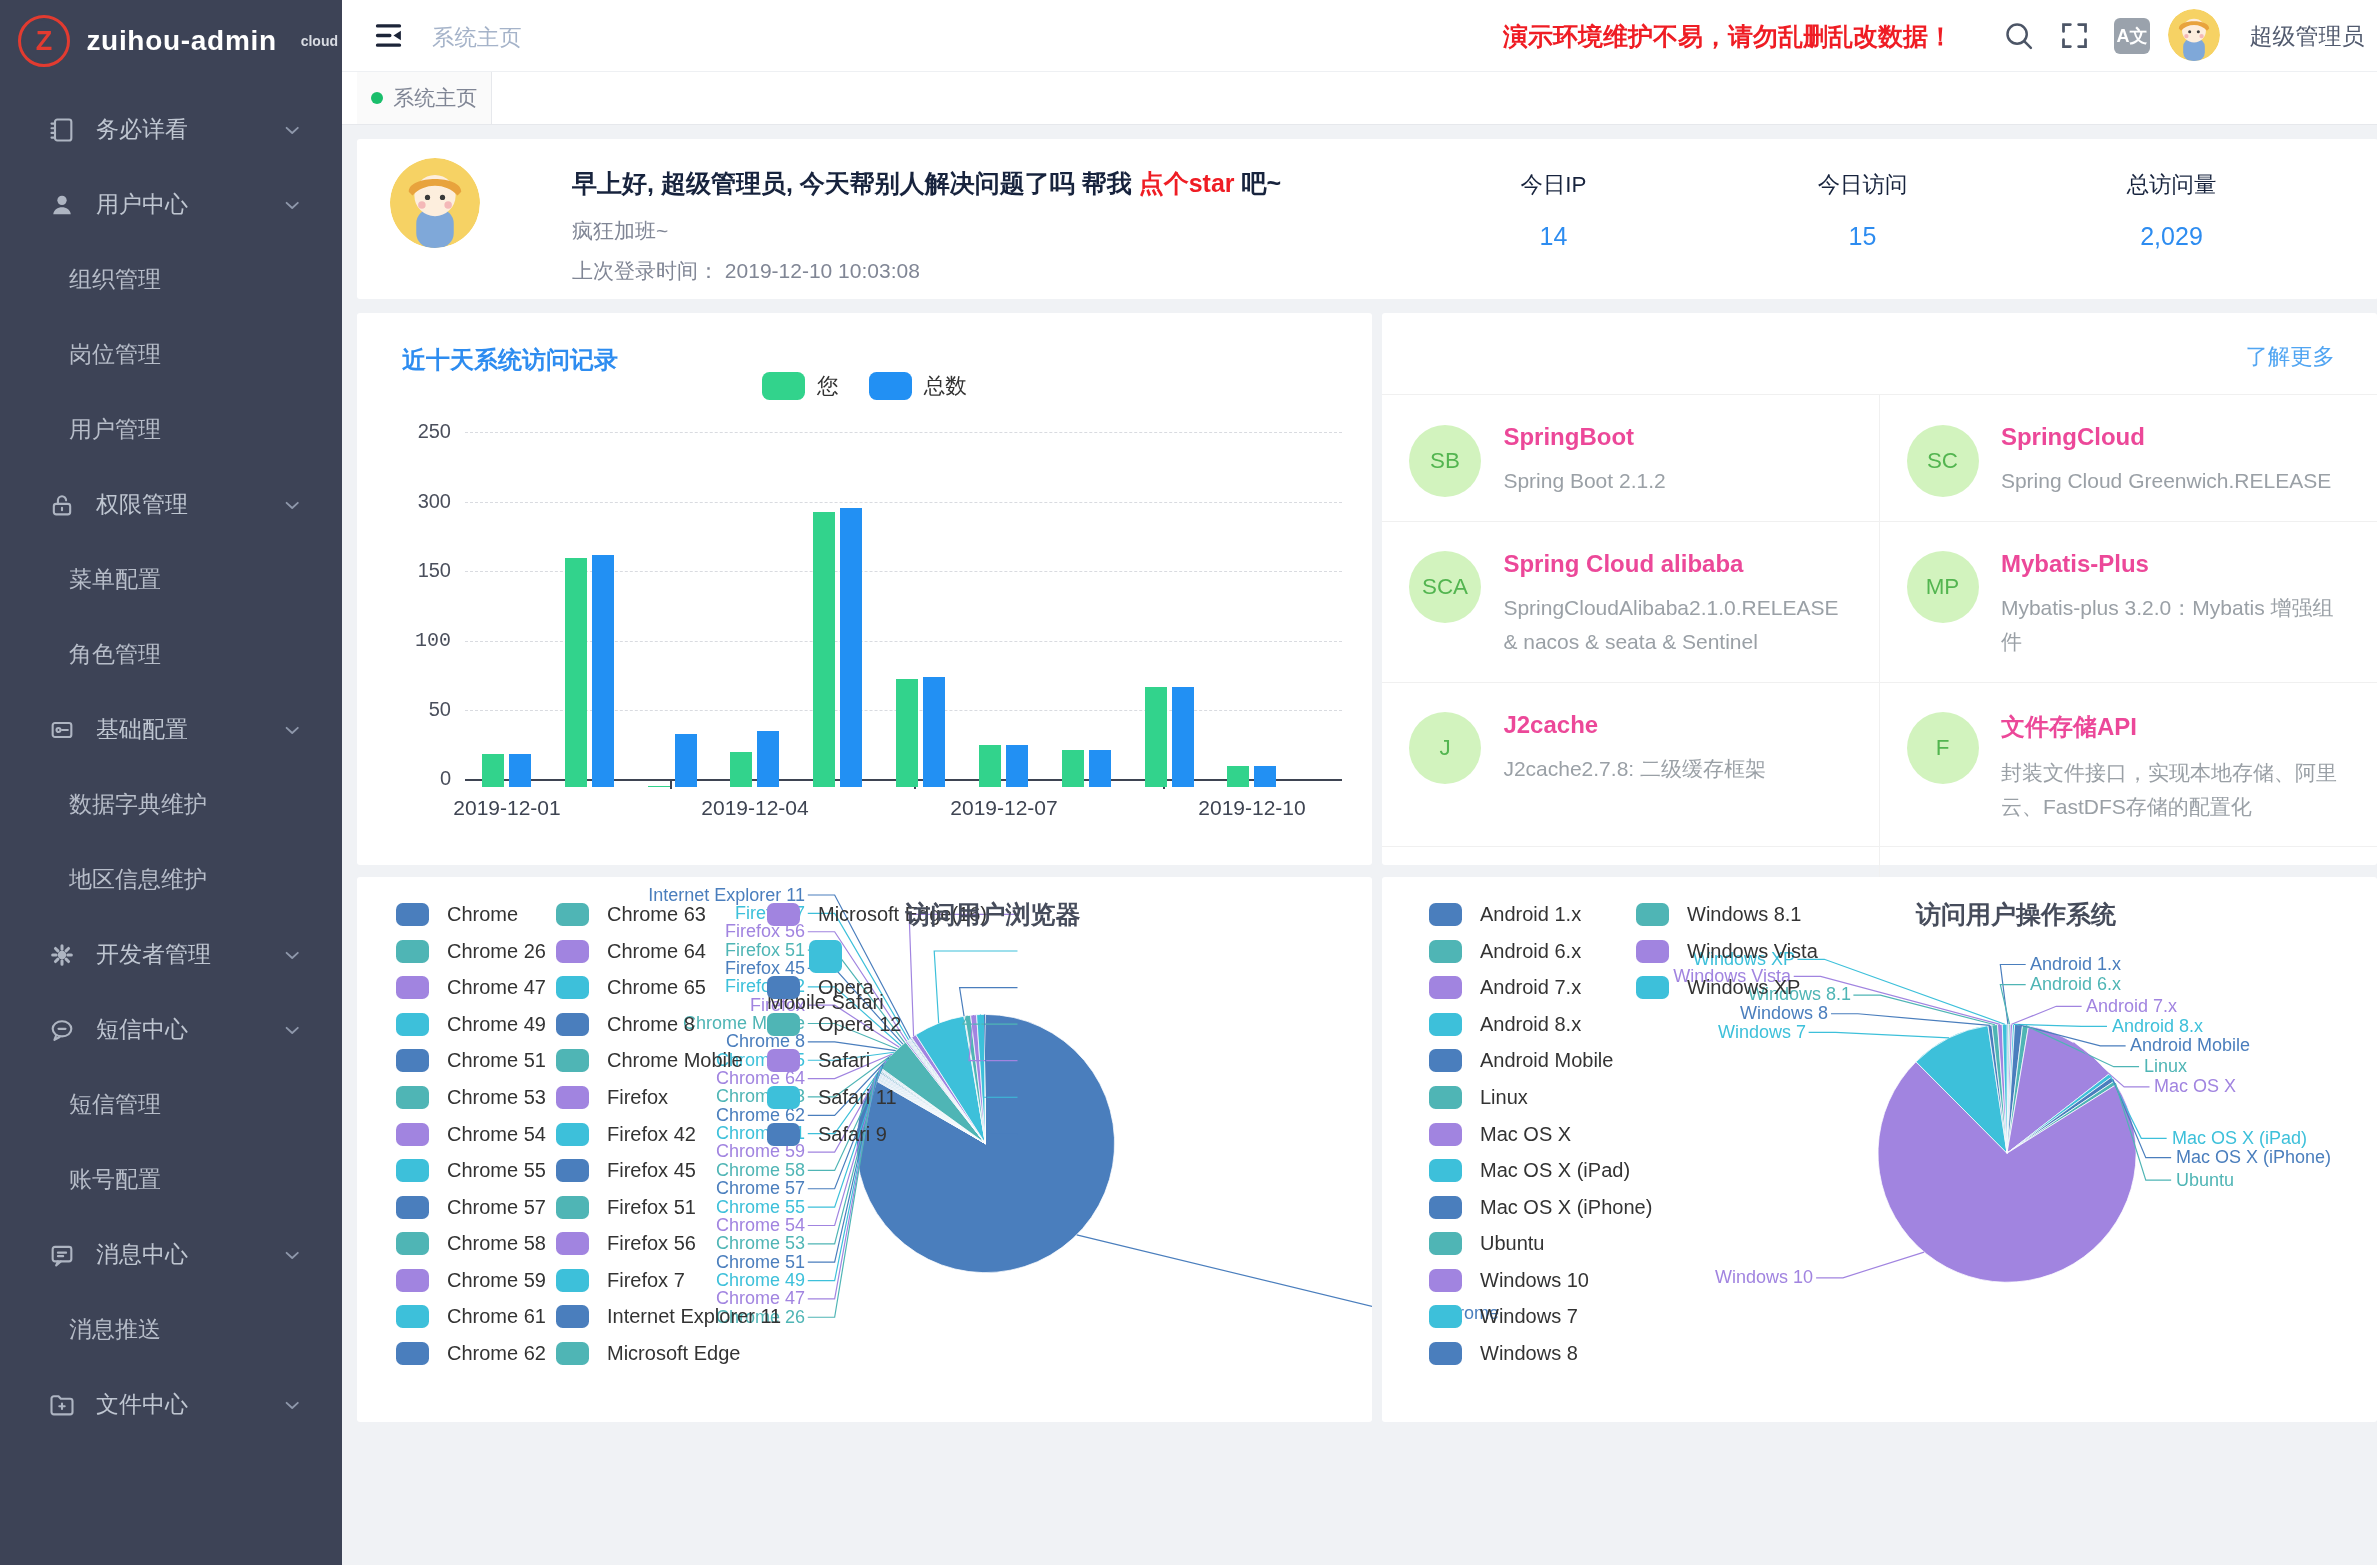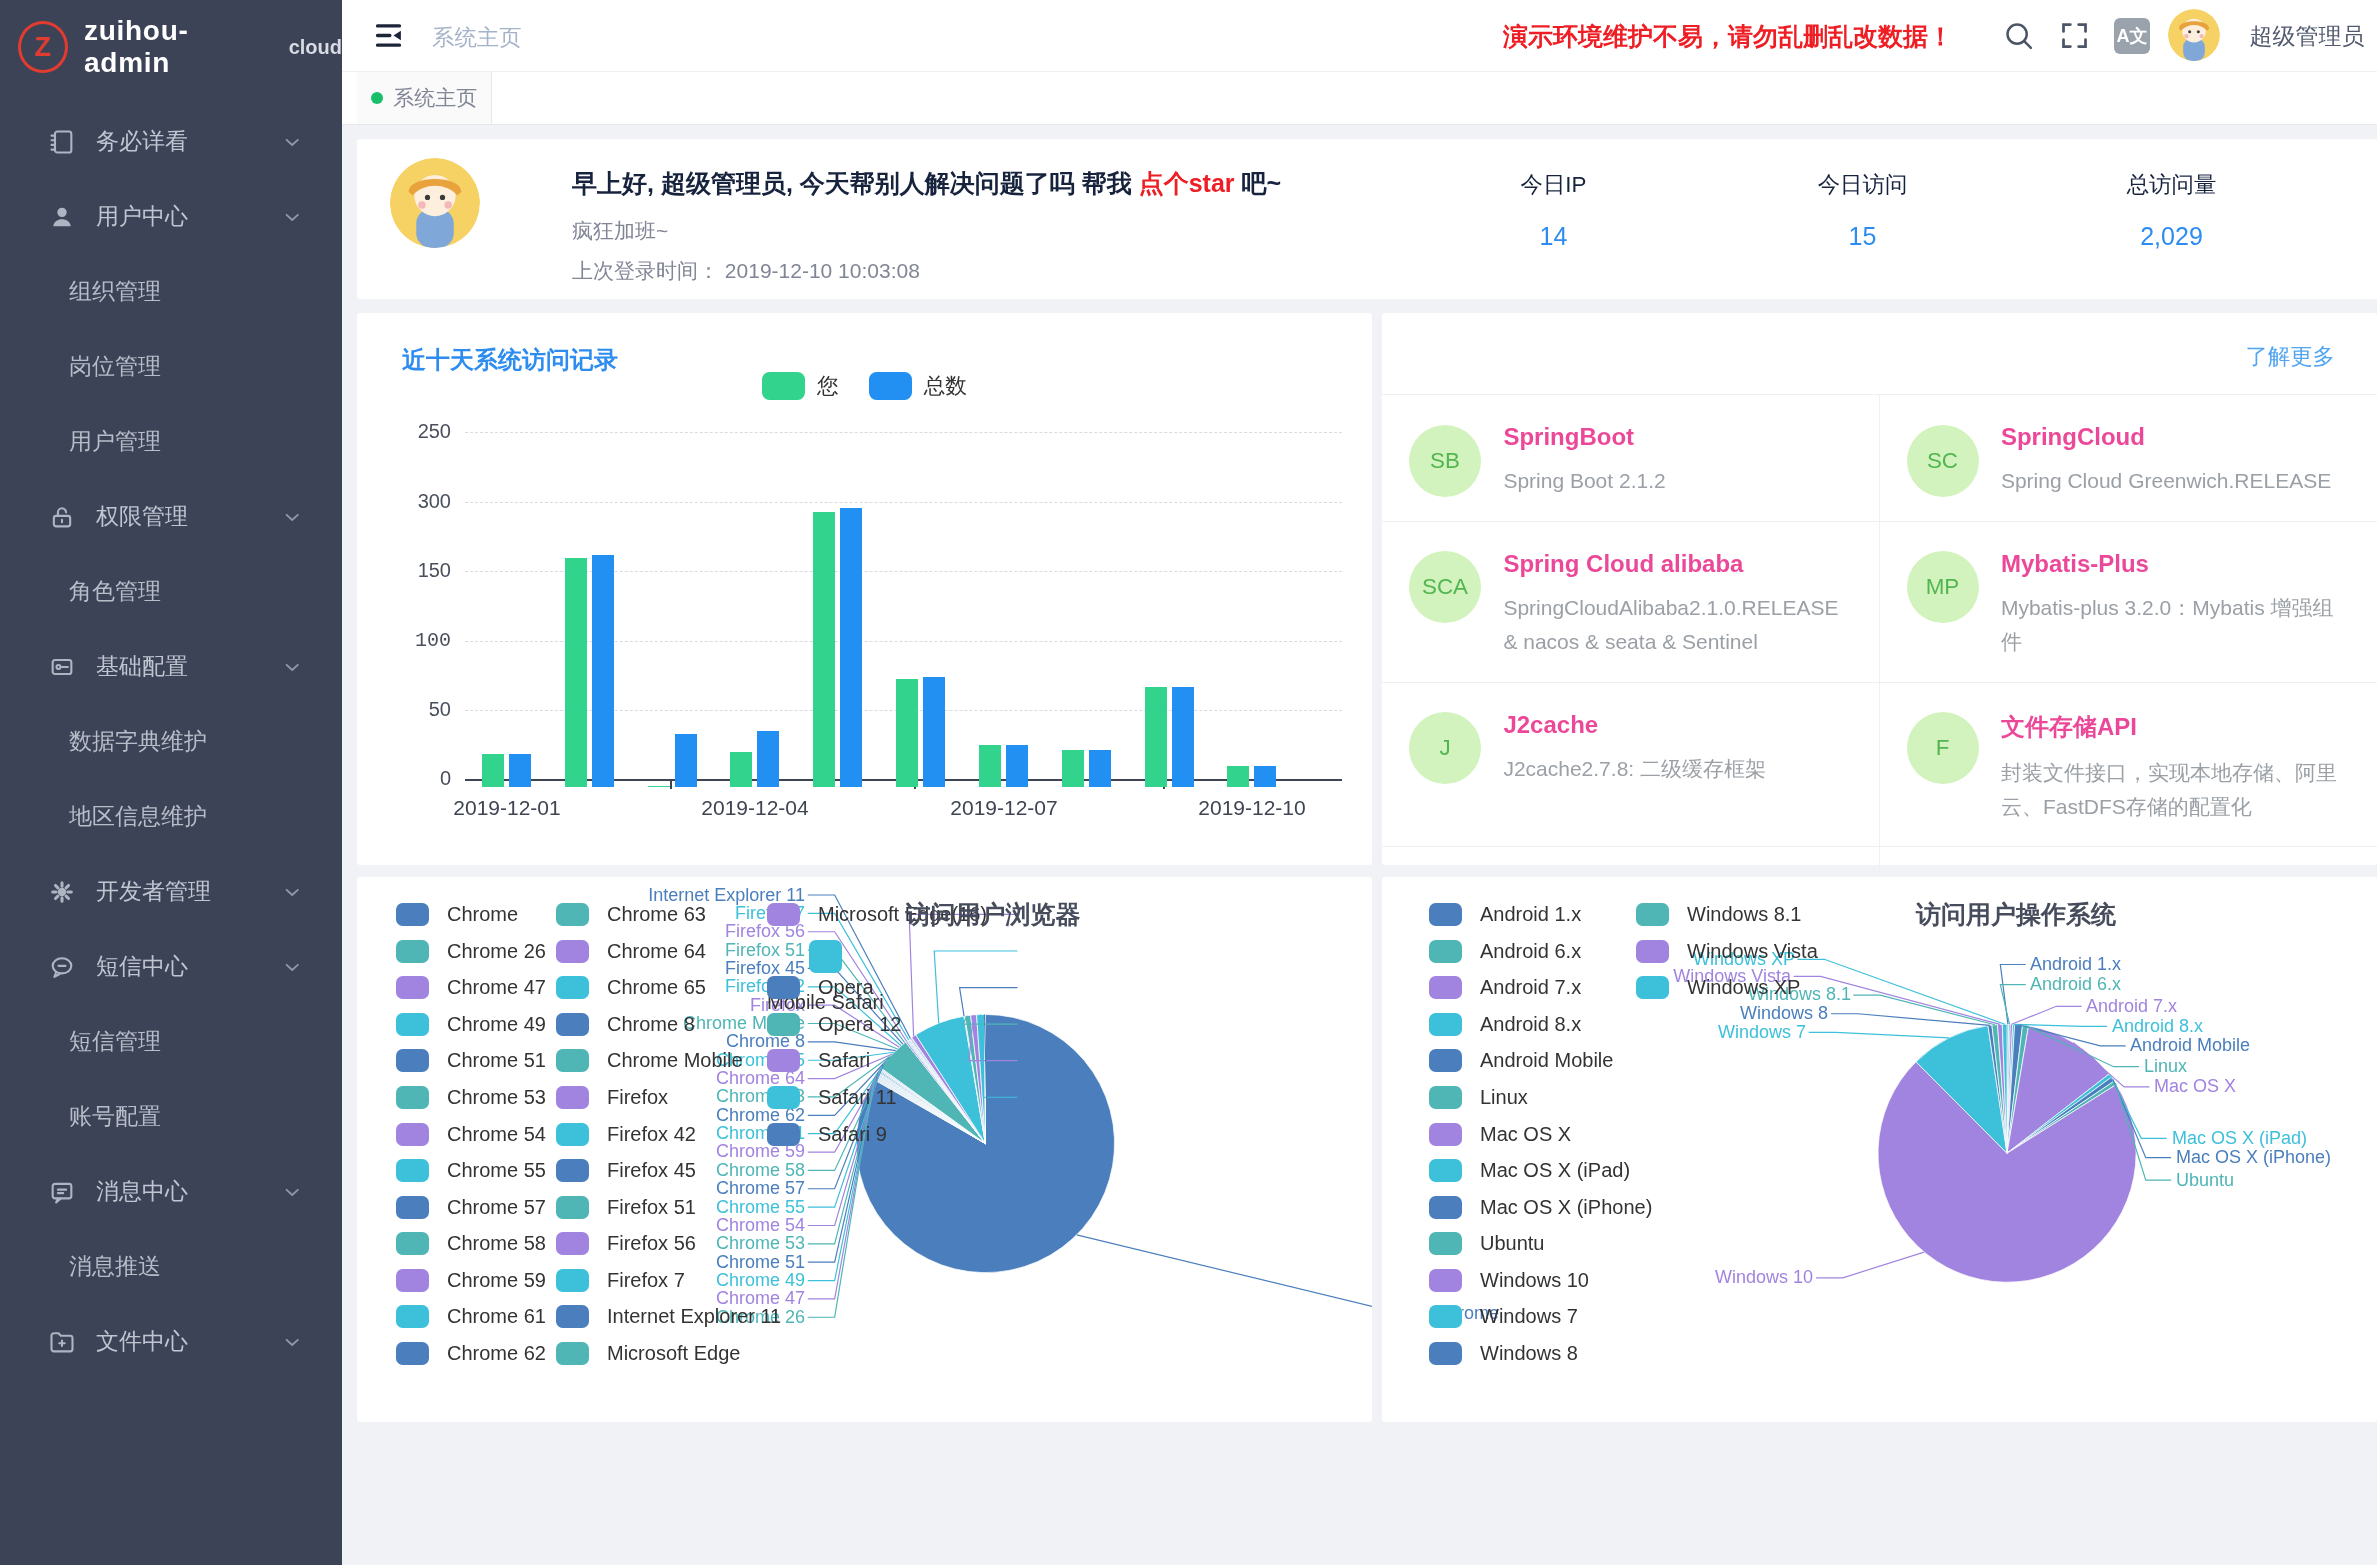--- a/index.html
+++ b/index.html
@@ -4,21 +4,21 @@
 <style>
   html,body{margin:0;padding:0;background:#e8eaee;}
   .stage{position:relative;width:2377px;height:1566px;background:#f0f2f5;overflow:hidden;
          font-family:"Liberation Sans","DejaVu Sans",sans-serif;color:#515a6e;}
   
   .sidebar{position:absolute;left:0;top:0;width:342px;height:1566px;background:#3d4356;}
   .logo-row{display:flex;align-items:center;gap:16.4px;padding:15px 0 12px 18px;}
   .logo-circle{width:46px;height:46px;border-radius:50%;border:3.7px solid #e23b30;display:flex;align-items:center;justify-content:center;box-shadow:0 0 0 2.2px #3d4356 inset;}
   .logo-z{color:#e23b30;font-weight:bold;font-size:27px;}
   .logo-title{color:#fff;font-size:28px;font-weight:bold;letter-spacing:0.7px;}
-  .logo-badge{color:#d8dbe2;font-size:20px;font-weight:bold;margin-left:7.5px;}
+  .logo-badge{color:#d8dbe2;font-size:14px;font-weight:bold;margin-left:7.5px;}
   .menu{padding-top:13.4px;}
   .menu-row{position:relative;height:75px;display:flex;align-items:center;color:#bfc6d1;font-size:23px;cursor:pointer;}
   .menu-row .m-icon{position:absolute;left:48px;width:30px;height:30px;display:flex;align-items:center;}
   .menu-row .m-label{position:absolute;left:96px;white-space:nowrap;}
   .menu-row.child .m-label{left:69px;color:#b7bdc9;}
   .menu-row .m-chevron{position:absolute;right:39px;width:22.4px;height:22.4px;}
   
   .topbar{position:absolute;left:342px;top:0;width:2036px;height:71px;background:#fff;border-bottom:0.7px solid #eef0f3;}
   .toggle-btn{position:absolute;left:30px;top:19.4px;width:33px;height:33px;cursor:pointer;}
   .breadcrumb{position:absolute;left:90px;top:22.4px;font-size:22.4px;color:#a5b3c9;}
@@ -127,20 +127,23 @@
               <path d="M8.5 11V8a3.5 3.5 0 017 0"></path>
               <path d="M12 14.5v2"></path>
             </svg>
           </div>
           <div class="m-label">权限管理</div>
           <div class="m-chevron"><svg viewBox="0 0 24 24" width="22.4" height="22.4" fill="none" stroke="#8f98ab" stroke-width="2" stroke-linecap="round" stroke-linejoin="round" style="color:#8f98ab">
               <path d="M6 9.5l6 5.5 6-5.5"></path>
             </svg></div>
         </div>
         <div class="menu-row child">
+          <div class="m-label">菜单配置</div>
+        </div>
+        <div class="menu-row child">
           <div class="m-label">角色管理</div>
         </div>
         <div class="menu-row">
           <div class="m-icon">
             <svg viewBox="0 0 24 24" width="28" height="28" fill="none" stroke="#aeb5c2" stroke-width="1.8" stroke-linecap="round" stroke-linejoin="round" style="color:#aeb5c2">
               <rect x="4" y="6" width="16" height="12" rx="2"></rect>
               <circle cx="9" cy="12" r="1.7"></circle>
               <path d="M12 12h5"></path>
             </svg>
           </div>

